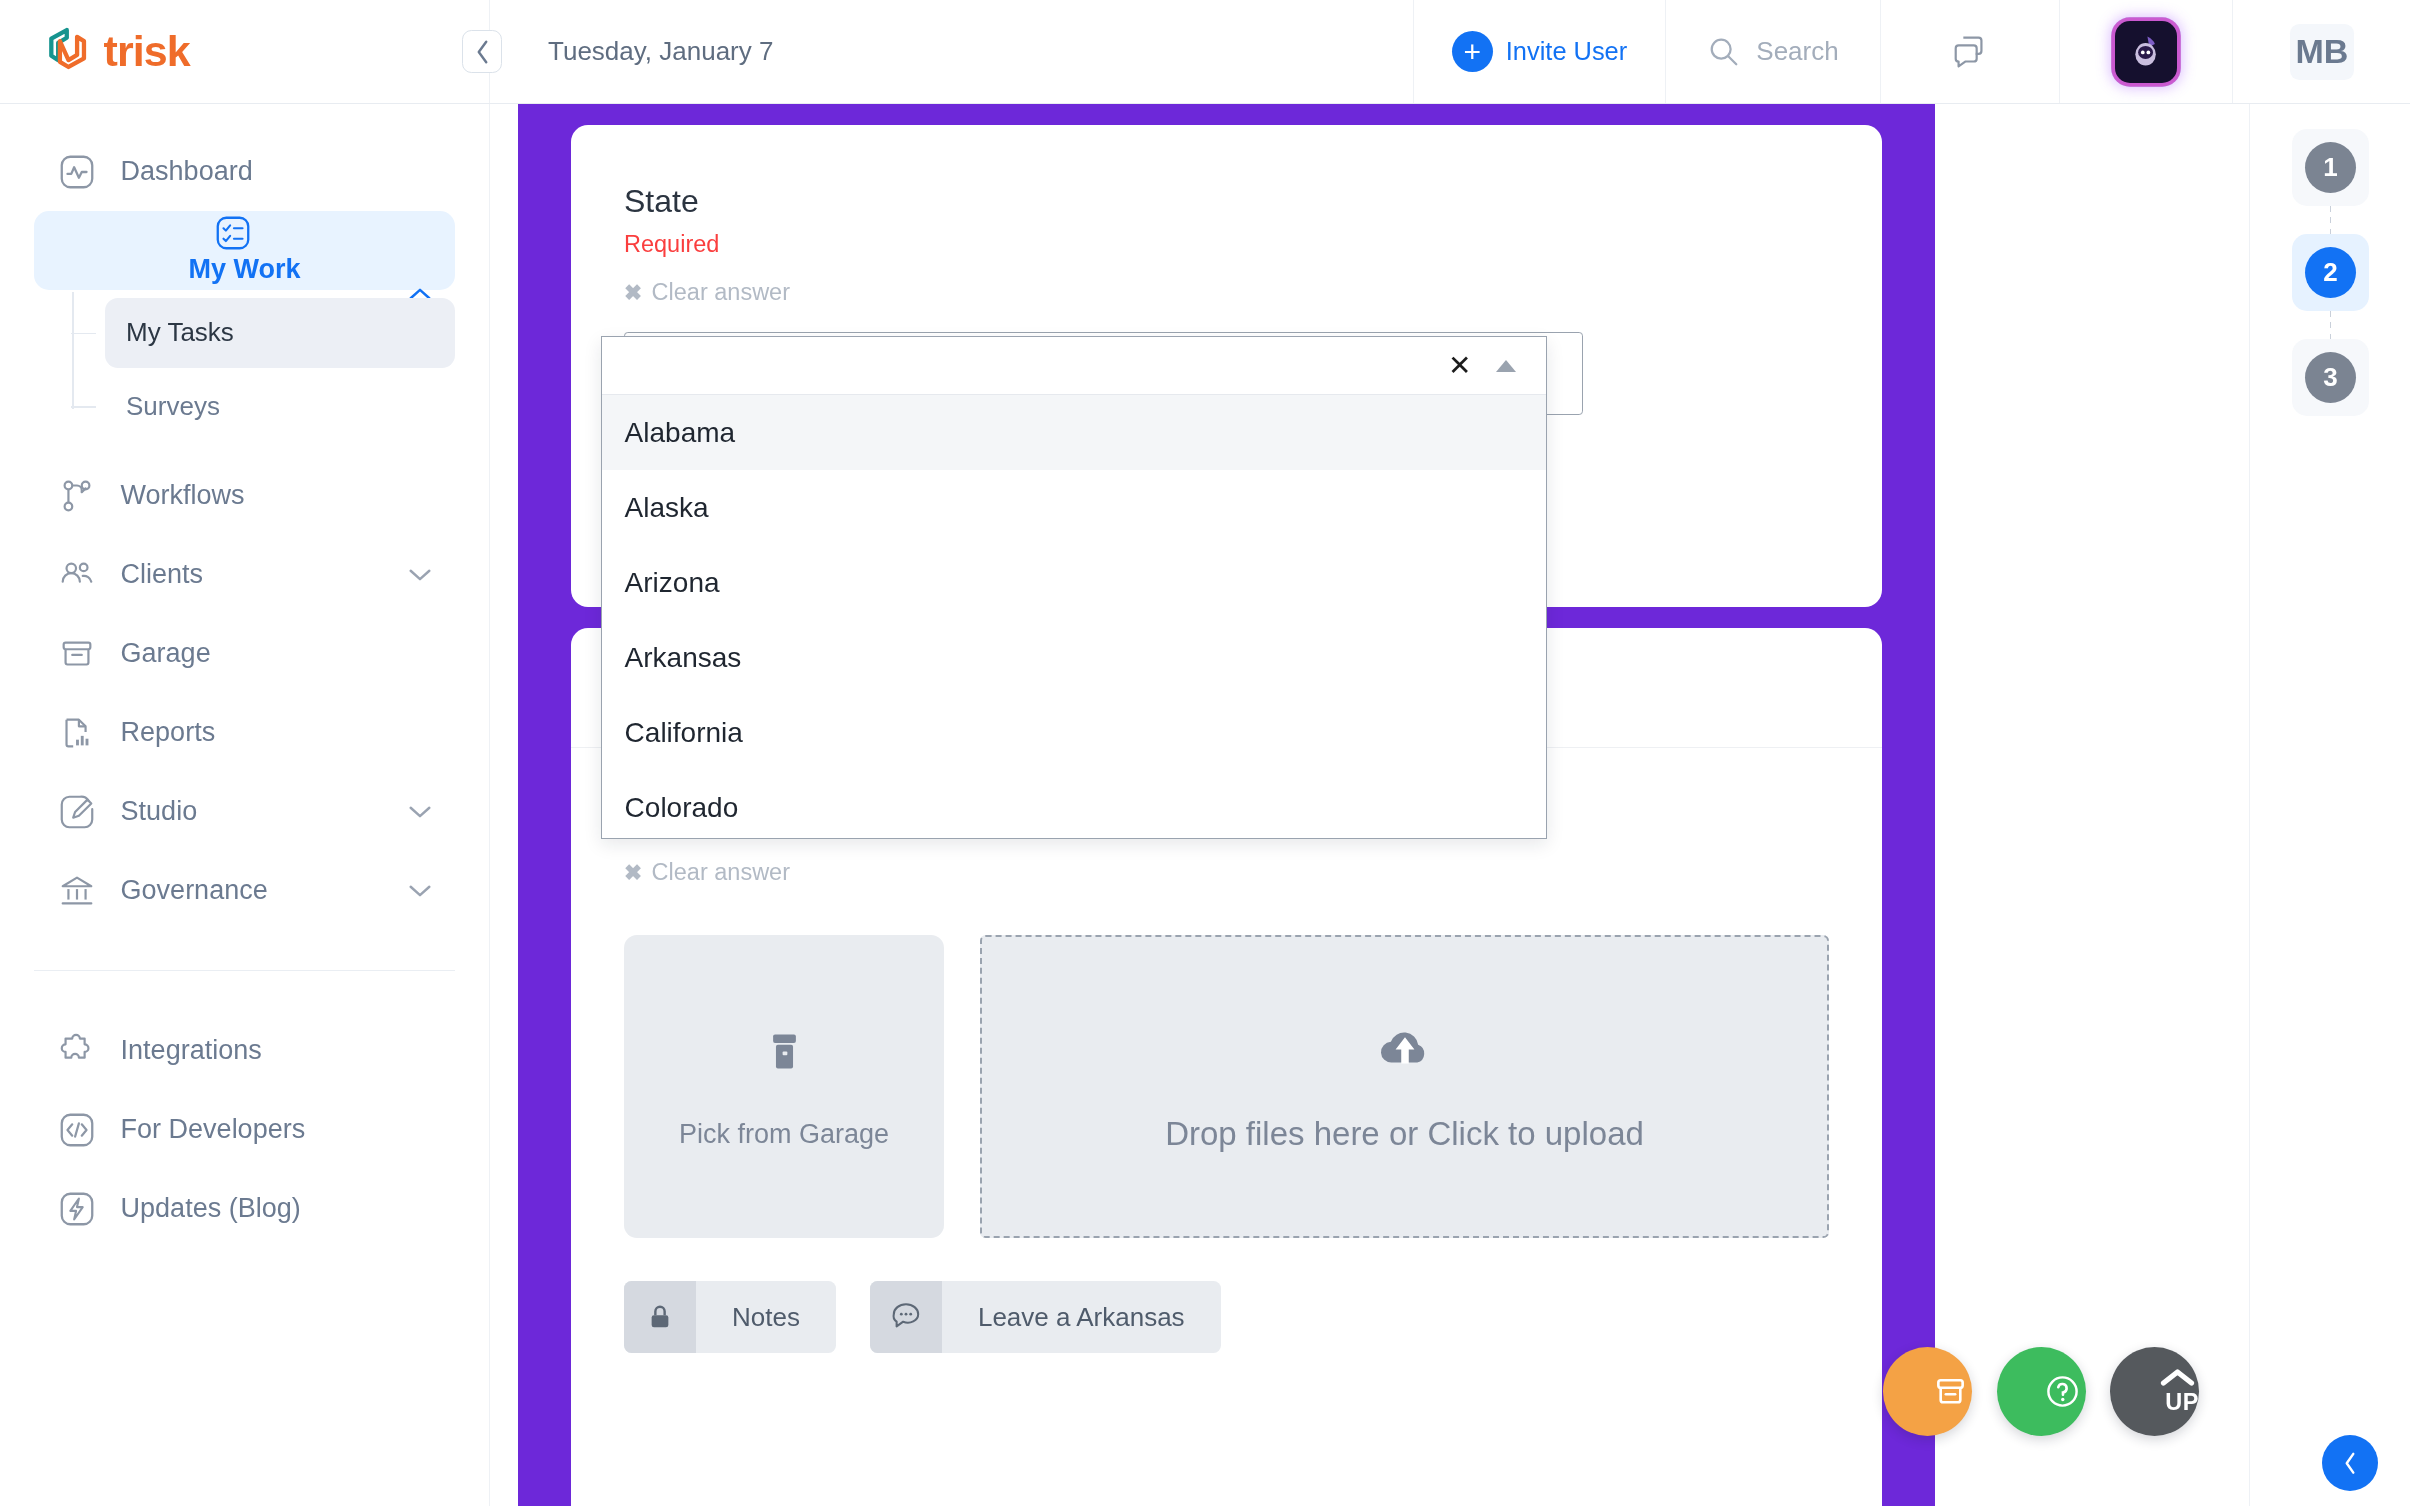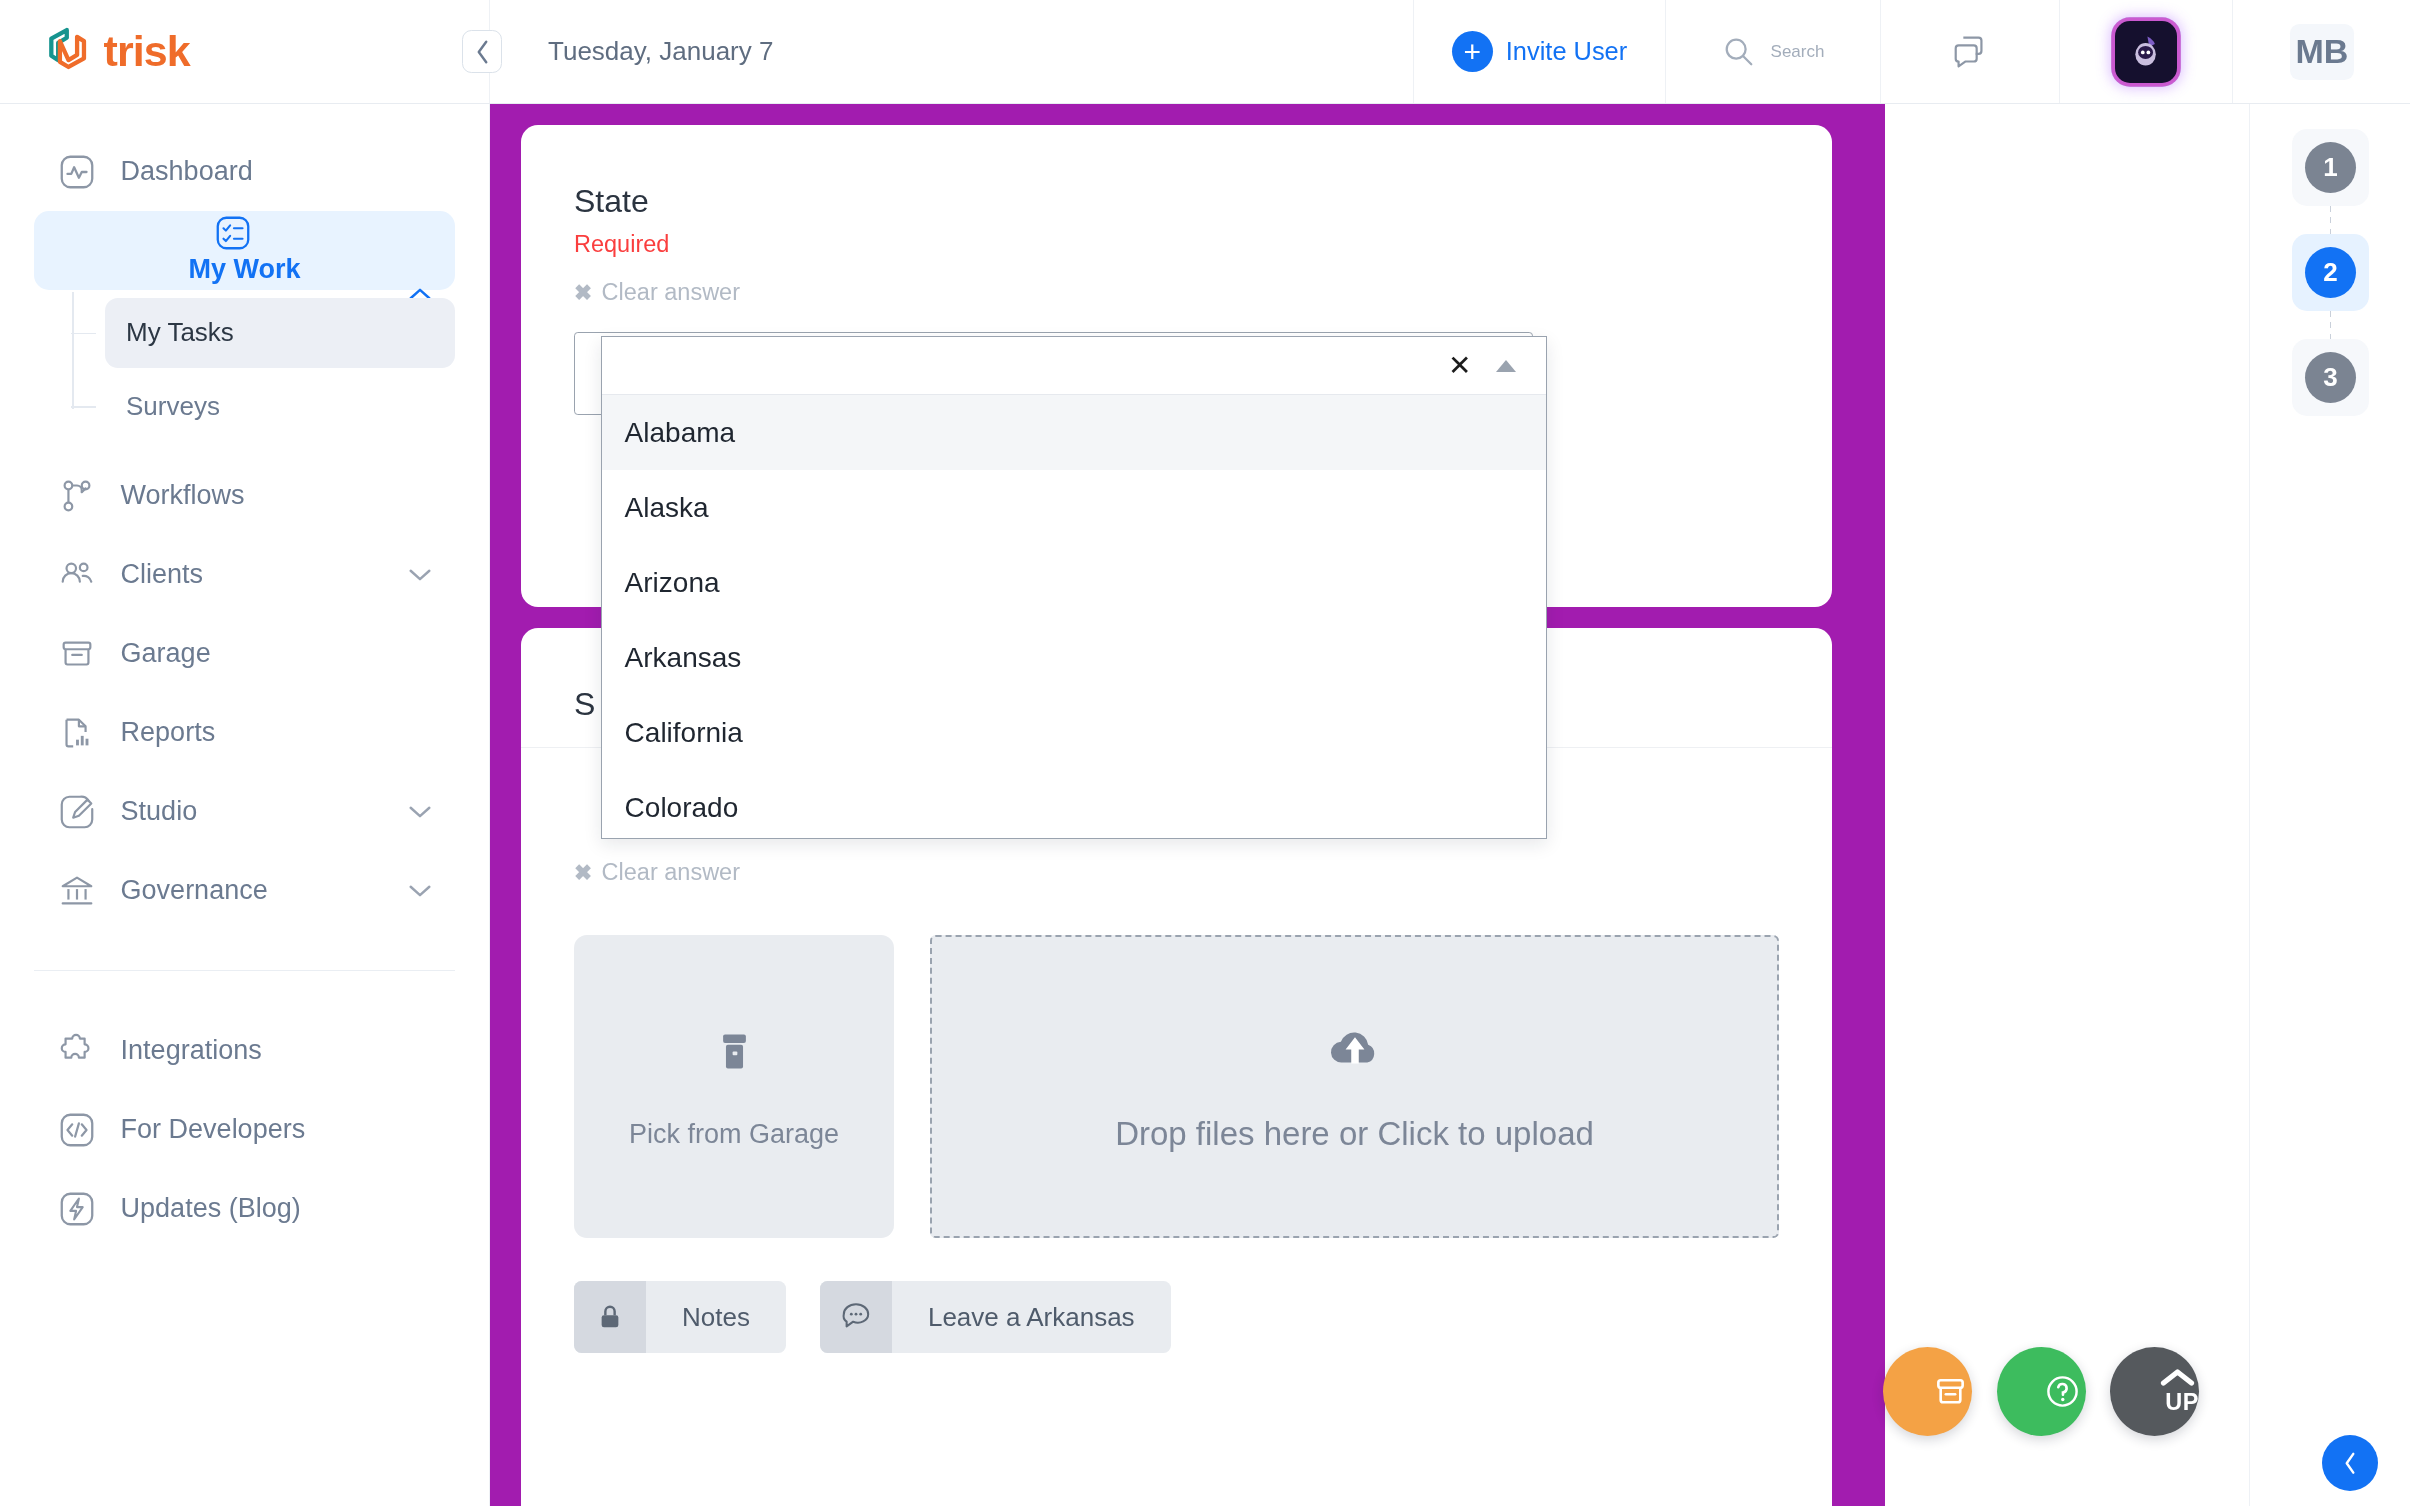--- a/index.html
+++ b/index.html
@@ -39,21 +39,21 @@
   .tb-cell {
     display: flex; align-items: center; justify-content: center;
     border-left: 0.9px solid #eef1f5; padding: 0 28px; cursor: pointer;
   }
   .tb-invite { width: 252px; gap: 13px; color: #1272f4; font-size: 25.4px; font-weight: 500; }
   .plus-circle {
     width: 41px; height: 41px; border-radius: 50%; background: #1272f4;
     display: flex; align-items: center; justify-content: center;
     color: #fff; font-size: 30px; line-height: 1; font-weight: 400;
   }
-  .tb-search { width: 215px; gap: 15px; color: #a3adbb; font-size: 17px; }
+  .tb-search { width: 215px; gap: 15px; color: #a3adbb; font-size: 26px; }
   .tb-chat { width: 179px; }
   .tb-bot { width: 173px; }
   .bot-badge {
     width: 62px; height: 62px; border-radius: 15px;
     background: #15102e;
     box-shadow: 0 0 0 3.8px rgba(255,0,170,.55), 0 0 0 3.8px rgba(0,180,255,.4),
                 0 0 13px 5.6px rgba(160,80,255,.35);
     display: flex; align-items: center; justify-content: center;
     overflow: hidden; position: relative;
   }
@@ -91,22 +91,22 @@
   }
   .sub-item::before {
     content: ""; position: absolute; left: -34px; top: 50%;
     width: 24.5px; height: 1.9px; background: #e4e9f0;
   }
   .sub-item.active { background: #eceff5; color: #2c3744; }
   .side-divider { height: 0.9px; background: #eaeef3; margin: 40px 34px; }
 
   
   .main {
-    position: absolute; top: 104px; left: 468px;
-    width: 1417px; height: 1403px; background: #a21caf;
+    position: absolute; top: 104px; left: 518px;
+    width: 1417px; height: 1403px; background: #6d28d9;
     overflow: hidden;
   }
   .card {
     background: #fff; border-radius: 17px;
     margin: 21px 53px 0 53px; position: relative;
   }
   .card-1 { height: 482px; padding: 58px 53px 0 53px; }
   .card-2 { height: 951px; padding: 58px 53px 0 53px; }
 
   .q-title { font-size: 32px; color: #2b3440; font-weight: 400; }

